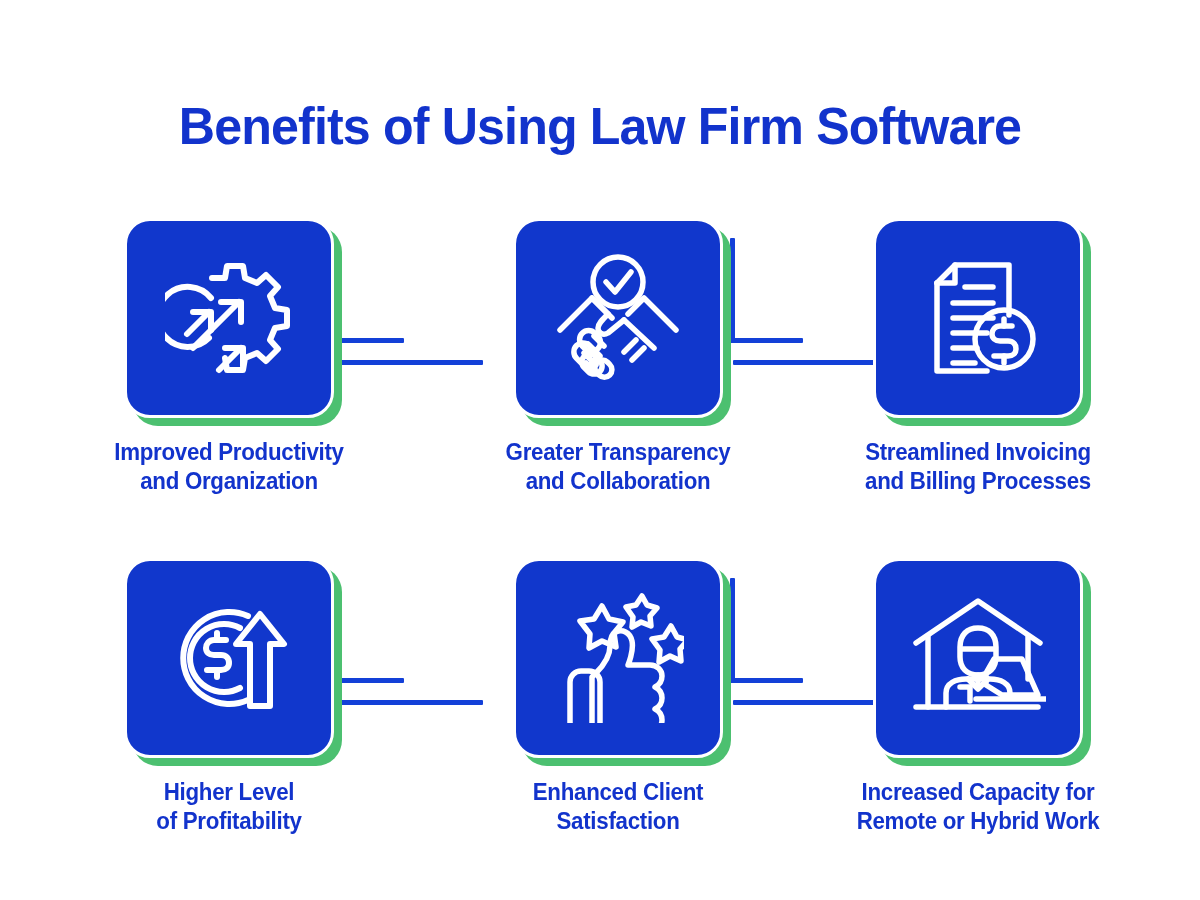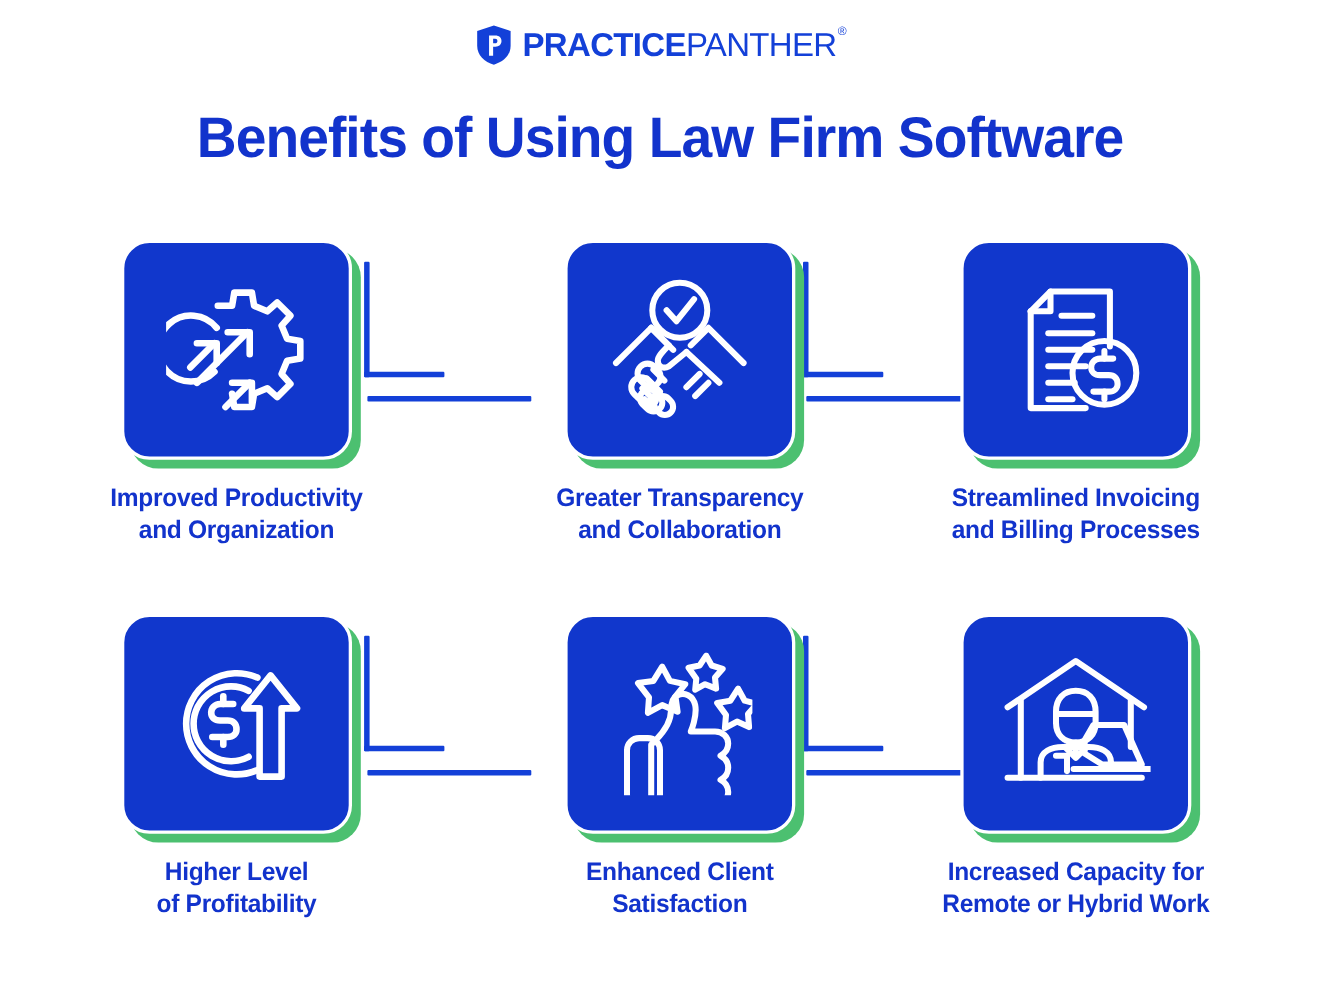--- a/index.html
+++ b/index.html
@@ -35,21 +35,21 @@
     font-family:"Liberation Sans",sans-serif;
     transform:scaleX(0.965);transform-origin:center;
   }
 
   
   .grid{position:absolute;left:0;top:0;width:1200px;height:900px;}
 
   .cell{position:absolute;width:320px;}
   .cell-r0{top:218px;}
   .cell-r1{top:558px;}
-  .cell-c0{left:55px;}
+  .cell-c0{left:69px;}
   .cell-c1{left:458px;}
   .cell-c2{left:818px;}
 
   .card-wrap{position:relative;width:210px;height:200px;margin:0 auto;}
   .card-shadow{
     position:absolute;left:8px;top:8px;width:210px;height:200px;
     background:#4cc070;border-radius:26px;
   }
   .card{
     position:absolute;left:0;top:0;width:210px;height:200px;
@@ -75,35 +75,20 @@
   .conn-a{left:331px;top:238px;width:152px;height:130px;}
   .conn-b{left:730px;top:238px;width:152px;height:130px;}
   .conn-c{left:331px;top:578px;width:152px;height:130px;}
   .conn-d{left:730px;top:578px;width:152px;height:130px;}
 </style>
 </head>
 <body>
 
 <div class="page">
 
-  <div class="logo">
-    <span>
-      <svg class="logo-mark" viewBox="0 0 34 38" aria-hidden="true">
-        <path d="M17 1.2 L32.2 6.2 L32.2 19.5 C32.2 28.2 25.7 34.3 17 36.8
-                 C8.3 34.3 1.8 28.2 1.8 19.5 L1.8 6.2 Z" fill="#1340d8"></path>
-        <path d="M12.6 10.2 L18.4 10.2 C21.7 10.2 23.9 12.2 23.9 15.2
-                 C23.9 18.3 21.7 20.4 18.4 20.4 L16.3 20.4 L16.3 28.6
-                 L12.6 28.6 Z M16.3 13.3 L16.3 17.4 L18.1 17.4
-                 C19.4 17.4 20.2 16.6 20.2 15.3 C20.2 14.1 19.4 13.3 18.1 13.3 Z" fill="#ffffff"></path>
-      </svg>
-    </span>
-    <span class="logo-word">
-      <span class="lw-bold">PRACTICE</span><span class="lw-light">PANTHER</span><span class="logo-reg">®</span>
-    </span>
-  </div>
 
   <div class="title">Benefits of Using Law Firm Software</div>
 
   <div class="conn conn-a">
     <div class="v" style="left:0;top:0;height:105px;"></div>
     <div class="h" style="left:0;top:100px;width:73px;"></div>
     <div class="h" style="left:3px;top:122px;width:149px;"></div>
   </div>
   <div class="conn conn-b">
     <div class="v" style="left:0;top:0;height:105px;"></div>

